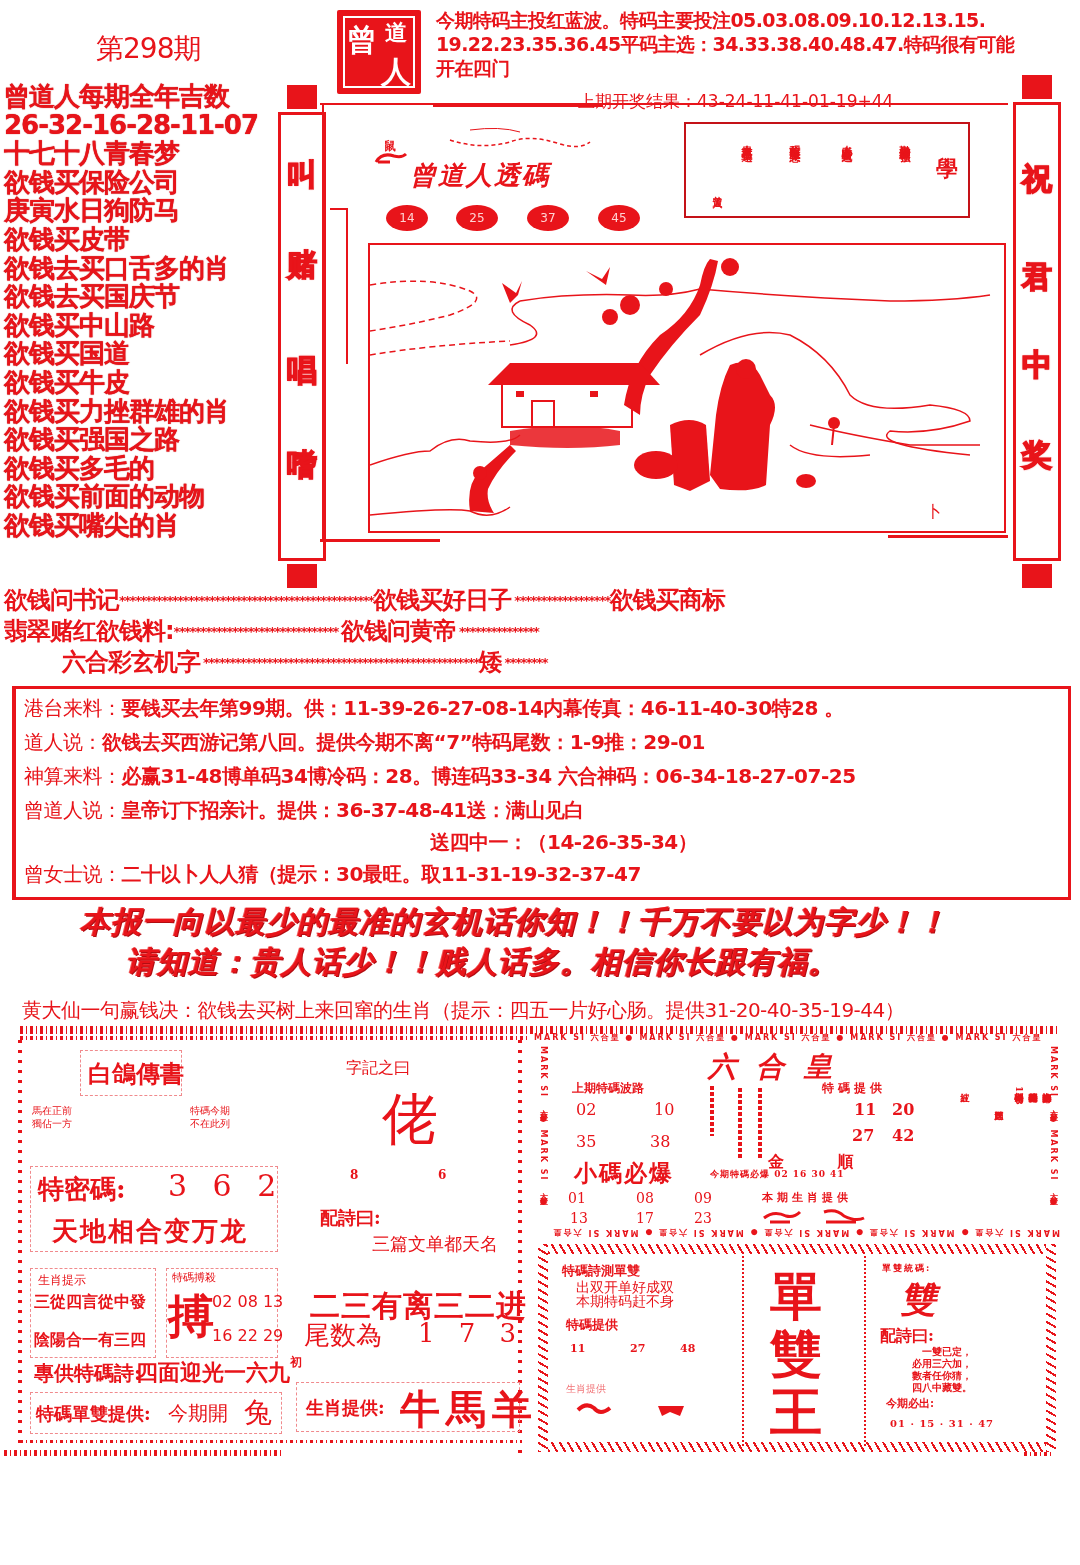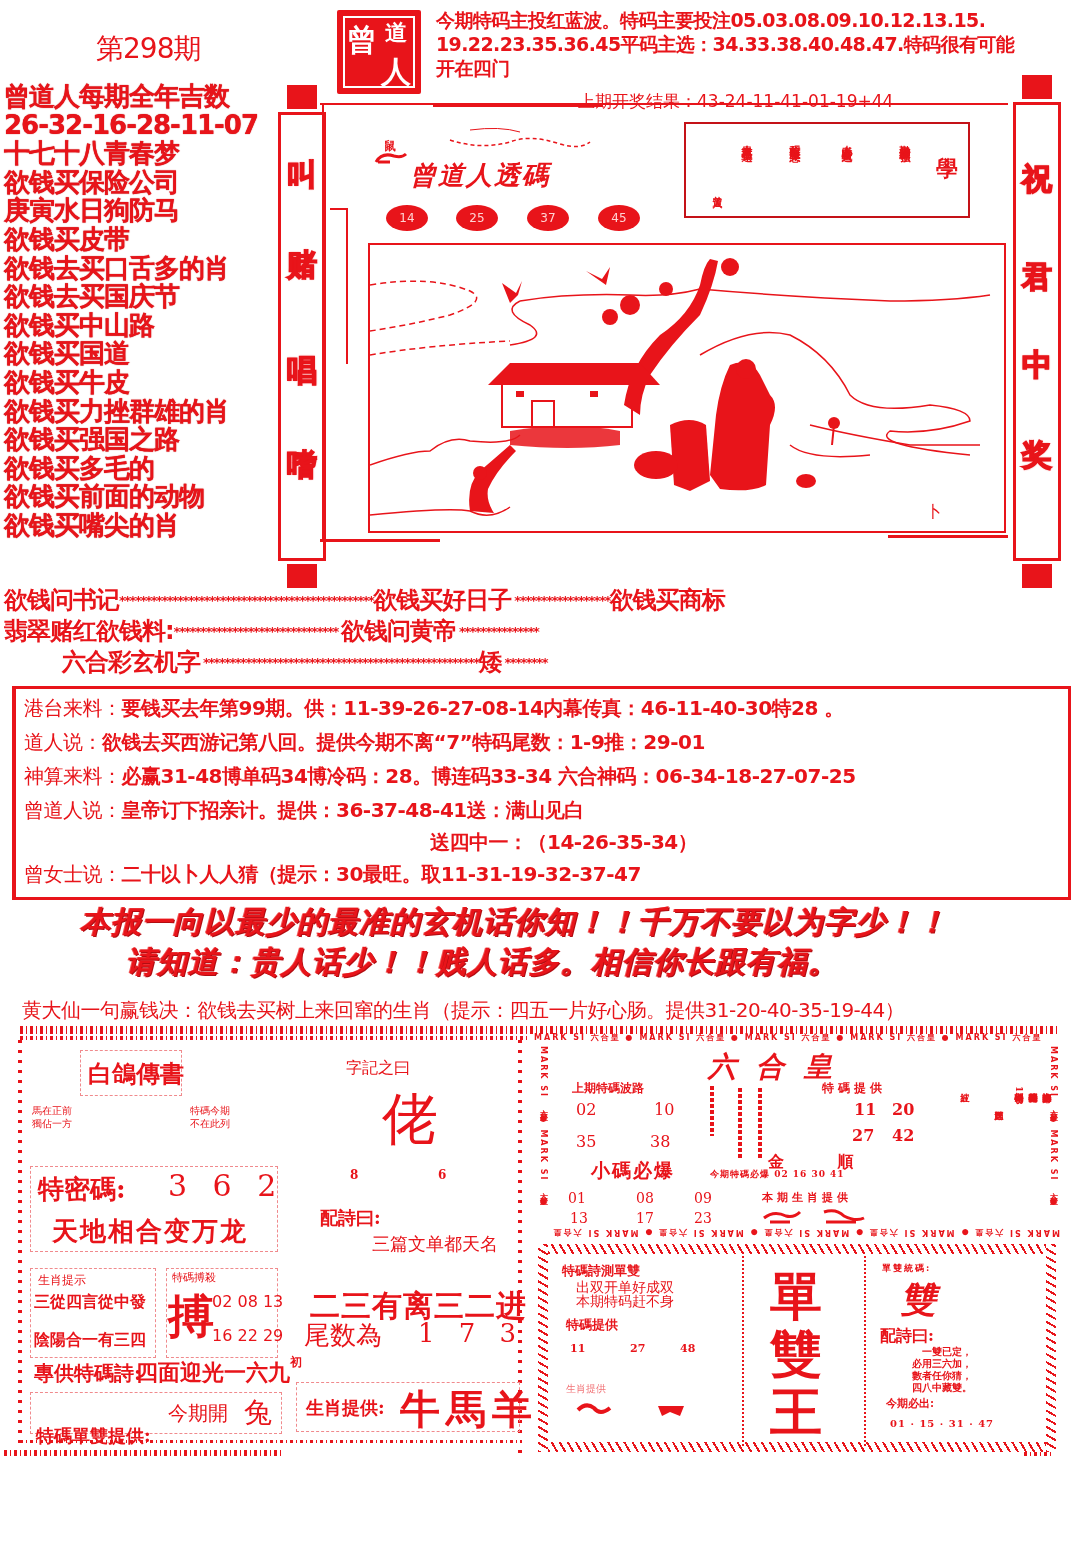--- a/index.html
+++ b/index.html
@@ -275,21 +275,21 @@
 
   <div class="t b" style="left:310px;top:1286px;font-size:30px;letter-spacing:1px;">二三有离三二进</div>
   <div class="t serif" style="left:304px;top:1318px;font-size:26px;">尾数為</div>
   <div class="t serif" style="left:418px;top:1318px;font-size:26px;letter-spacing:8px;">1 7 3</div>
 
   <div class="t serif b" style="left:34px;top:1360px;font-size:20px;">專供特碼詩:</div>
   <div class="t serif b" style="left:136px;top:1358px;font-size:22px;">四面迎光一六九</div>
   <div class="t serif b" style="left:290px;top:1354px;font-size:12px;">初</div>
 
   <div class="dashbox" style="left:30px;top:1392px;width:250px;height:40px;"></div>
-  <div class="t serif b" style="left:36px;top:1402px;font-size:18px;margin-top:22px;">特碼單雙提供:</div>
+  <div class="t serif b" style="left:36px;top:1402px;font-size:18px;">特碼單雙提供:</div>
   <div class="t serif" style="left:168px;top:1400px;font-size:20px;">今期開</div>
   <div class="t serif" style="left:244px;top:1394px;font-size:28px;">兔</div>
 
   <div class="dashbox" style="left:296px;top:1382px;width:222px;height:48px;"></div>
   <div class="t serif b" style="left:306px;top:1396px;font-size:18px;">生肖提供:</div>
   <div class="t serif b" style="left:400px;top:1382px;font-size:40px;letter-spacing:6px;">牛馬羊</div>
 </div>
 
 <div>
   <div class="mark-h" style="left:534px;top:1032px;width:526px;">
@@ -324,21 +324,21 @@
   <div class="t serif b" style="left:892px;top:1100px;font-size:16px;">20</div>
   <div class="t serif b" style="left:852px;top:1126px;font-size:16px;">27</div>
   <div class="t serif b" style="left:892px;top:1126px;font-size:16px;">42</div>
 
   <div class="t serif b" style="left:958px;top:1086px;font-size:9px;writing-mode:vertical-rl;">紅波</div>
   <div class="t serif b" style="left:1040px;top:1086px;font-size:9px;writing-mode:vertical-rl;">上期中必許合轉</div>
   <div class="t serif b" style="left:1026px;top:1086px;font-size:9px;writing-mode:vertical-rl;">特碼開電腦分析</div>
   <div class="t serif b" style="left:1012px;top:1086px;font-size:9px;writing-mode:vertical-rl;">今期特碼出123</div>
   <div class="t serif b" style="left:992px;top:1104px;font-size:9px;writing-mode:vertical-rl;">送第五門</div>
 
-  <div class="t serif b" style="left:591px;top:1158px;font-size:19px;letter-spacing:2px;">小碼必爆</div>
+  <div class="t serif b" style="left:574px;top:1158px;font-size:23px;letter-spacing:2px;">小碼必爆</div>
   <div class="t serif b" style="left:710px;top:1168px;font-size:9px;letter-spacing:1px;">今期特碼必爆 02 16 30 41</div>
   <div class="t serif" style="left:568px;top:1190px;font-size:14px;">01</div>
   <div class="t serif" style="left:636px;top:1190px;font-size:14px;">08</div>
   <div class="t serif" style="left:694px;top:1190px;font-size:14px;">09</div>
   <div class="t serif" style="left:570px;top:1210px;font-size:14px;">13</div>
   <div class="t serif" style="left:636px;top:1210px;font-size:14px;">17</div>
   <div class="t serif" style="left:694px;top:1210px;font-size:14px;">23</div>
 
   <div class="t serif b" style="left:762px;top:1190px;font-size:11px;letter-spacing:4px;">本期生肖提供</div>
   <svg class="abs" style="left:760px;top:1204px;" width="110" height="22">

